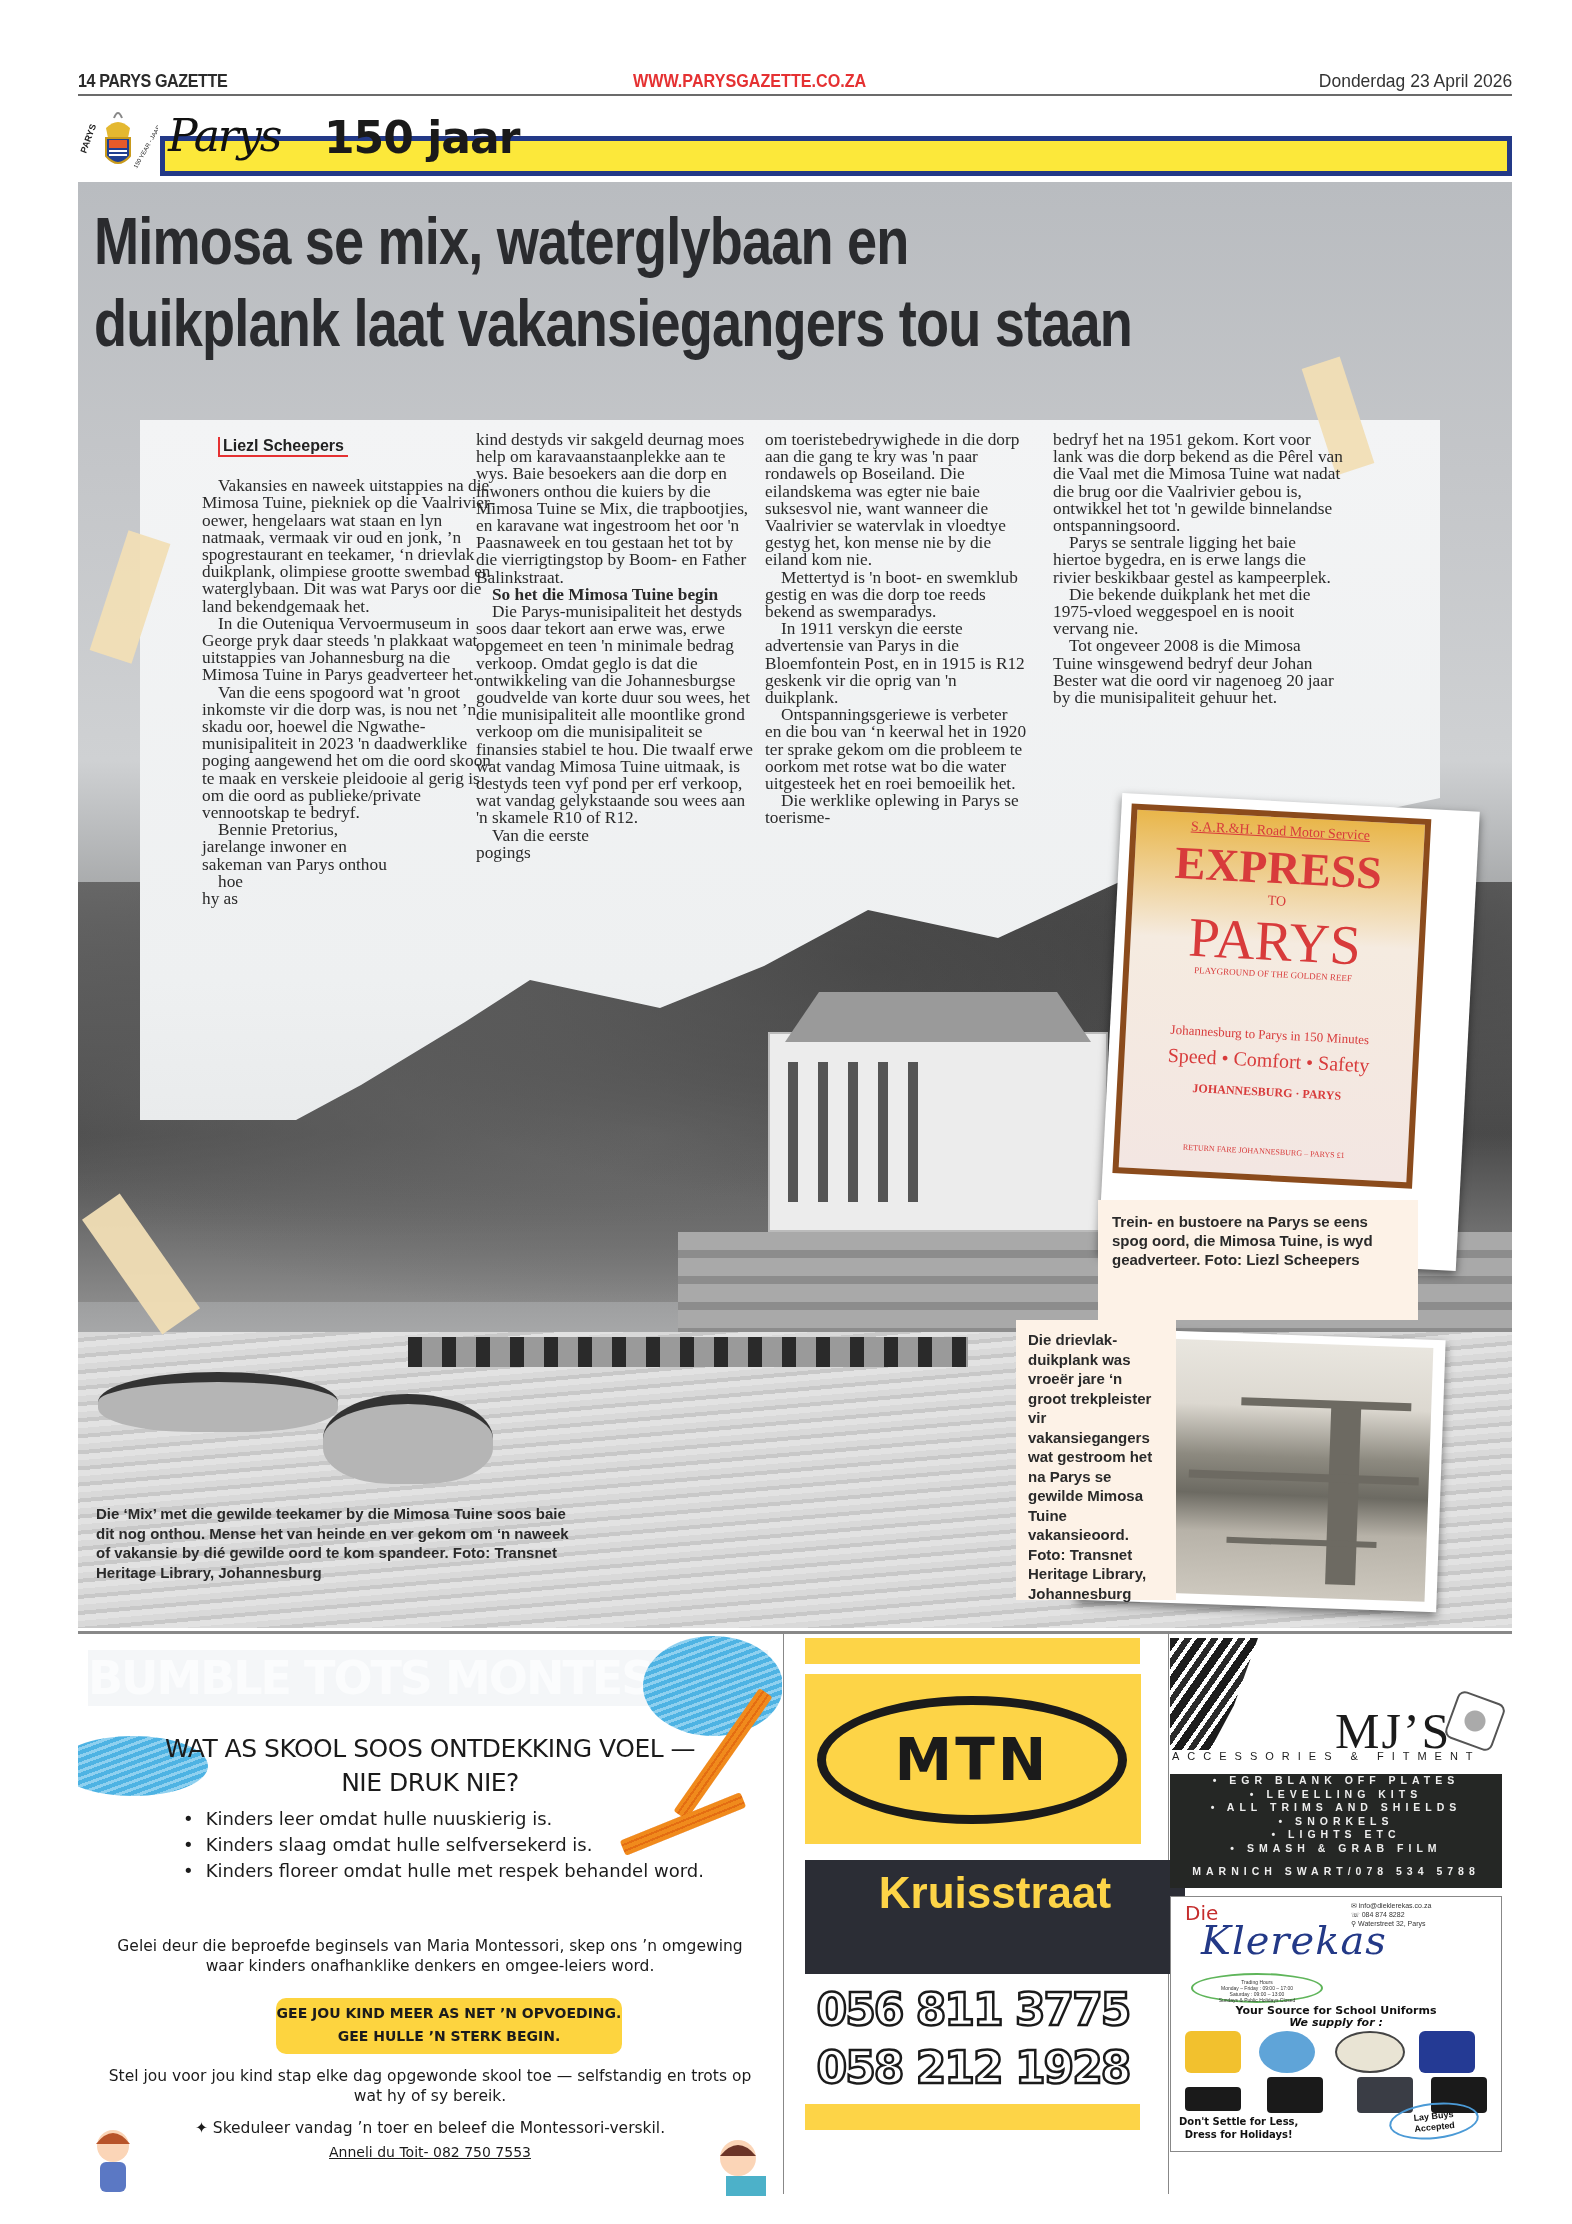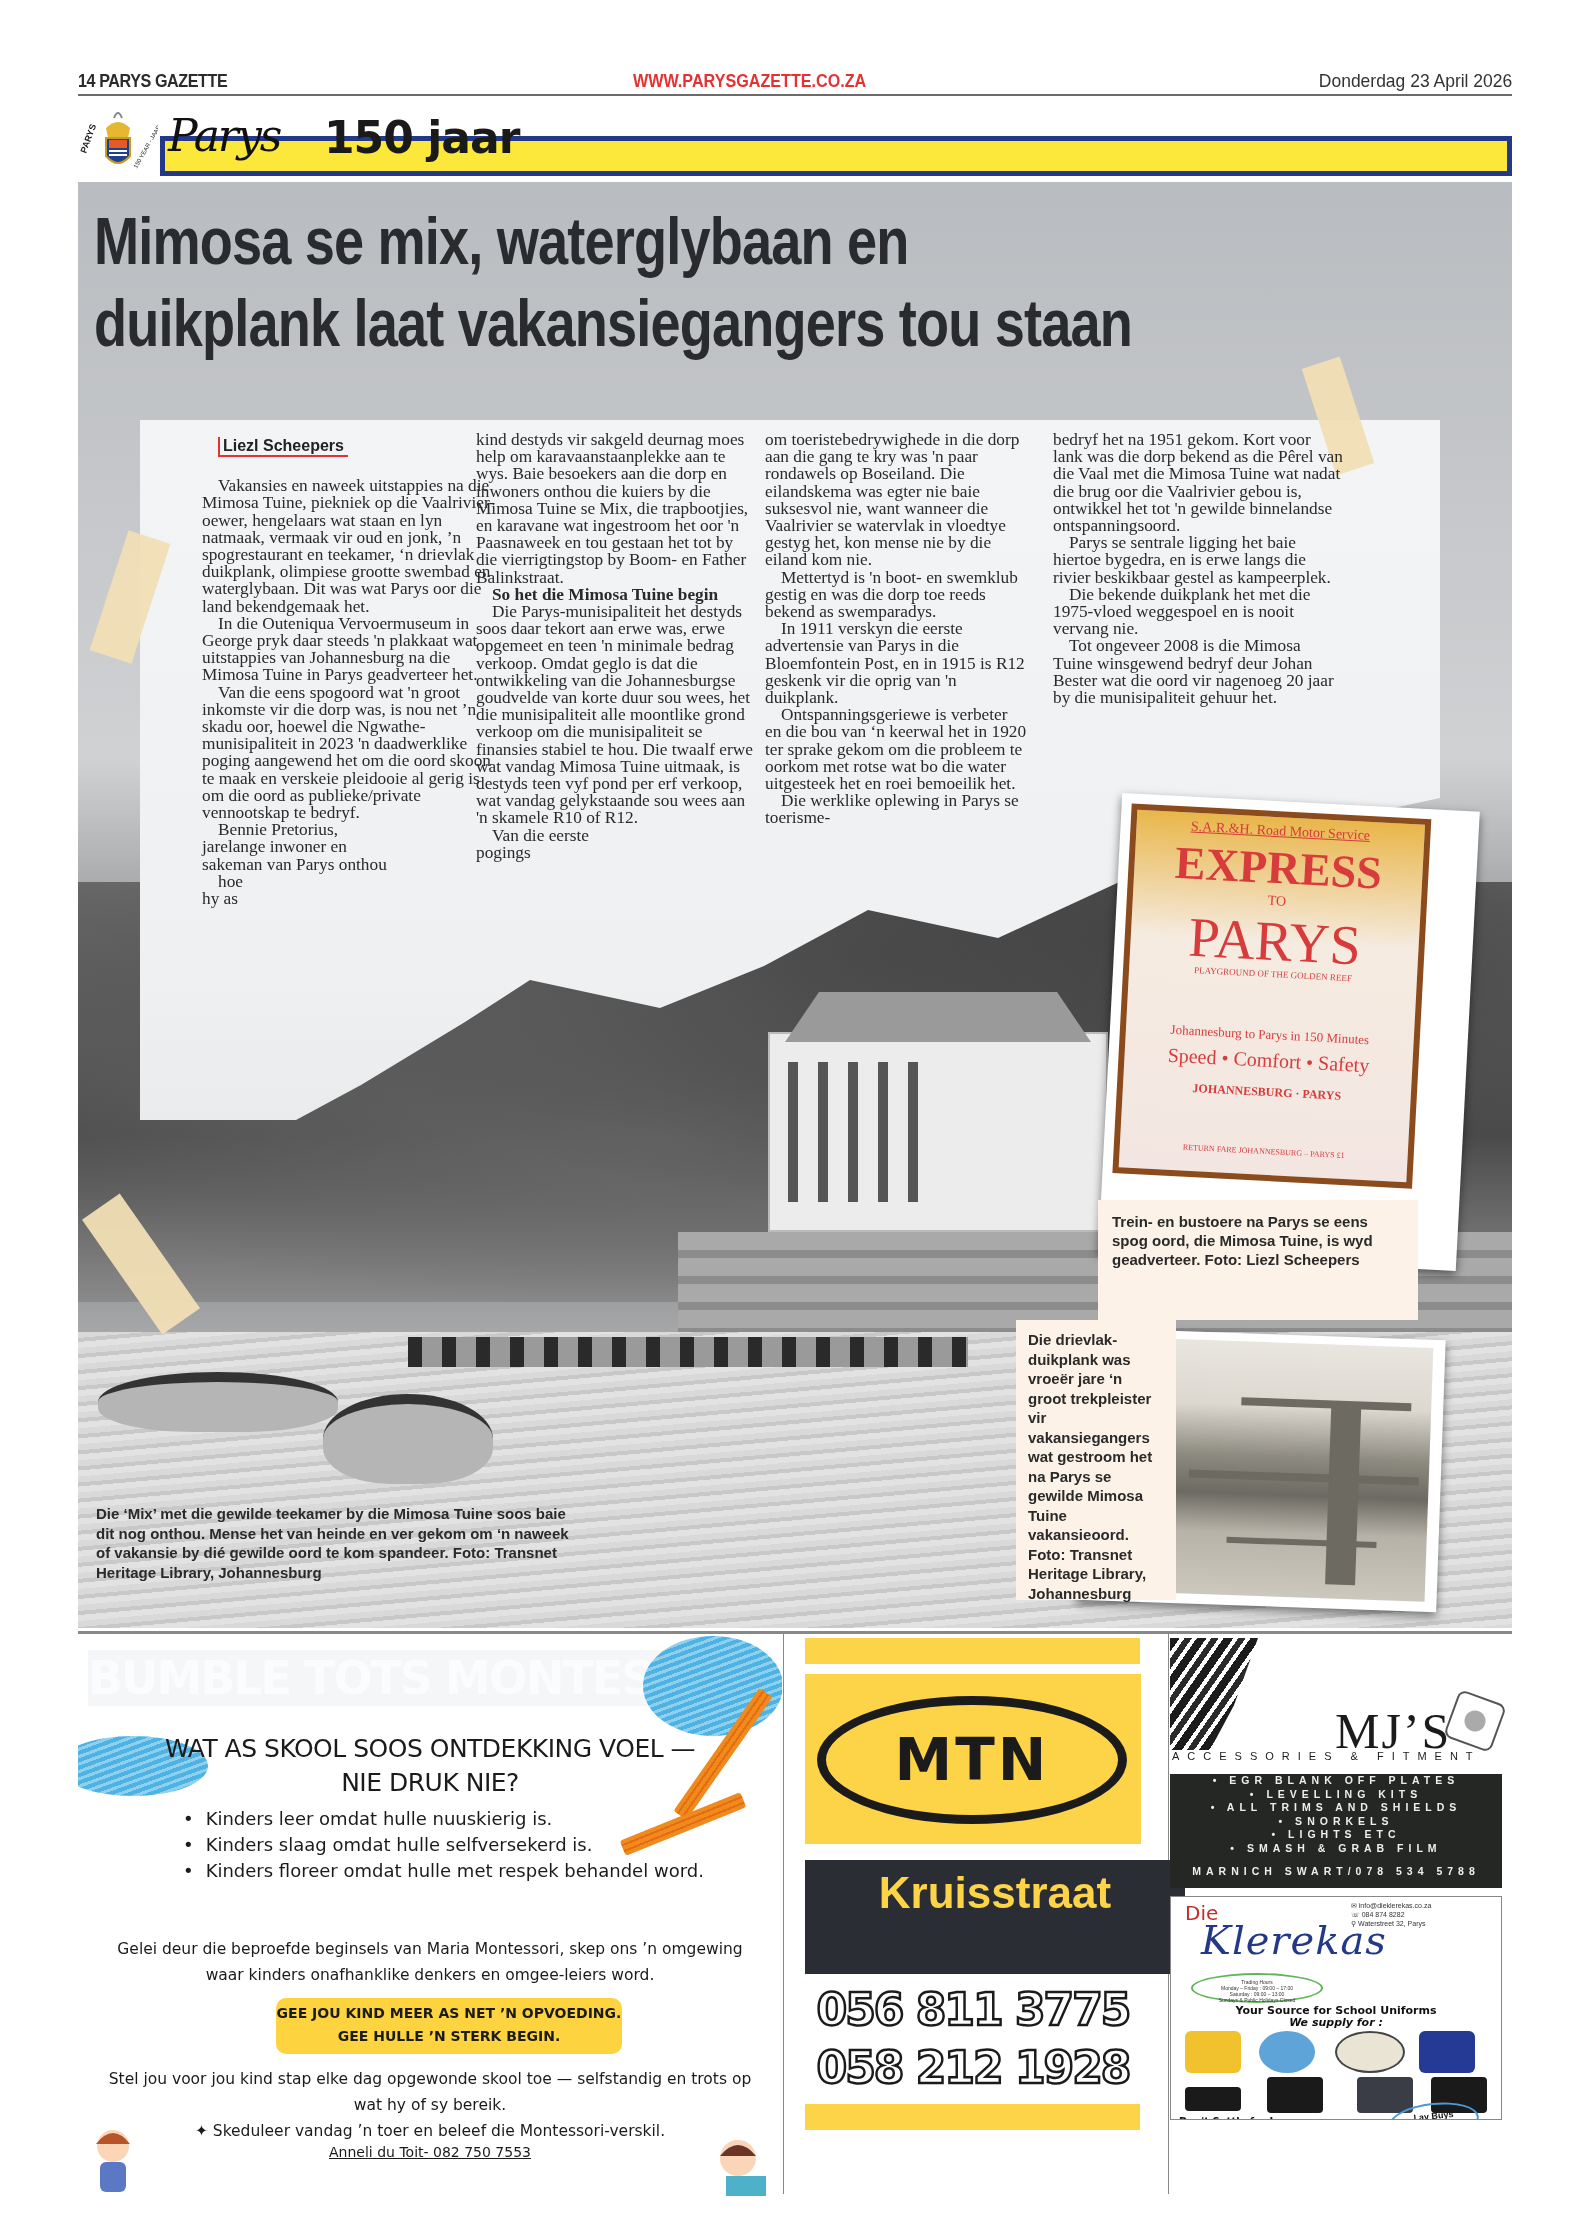--- a/index.html
+++ b/index.html
@@ -65,41 +65,41 @@
   .ad-divider { position: absolute; left: 78px; top: 1631px; width: 1434px; height: 3px; background: #888; }
   .ad-sep1 { position: absolute; left: 783px; top: 1634px; width: 1px; height: 560px; background: #888; }
   .ad-sep2 { position: absolute; left: 1168px; top: 1634px; width: 1px; height: 560px; background: #888; }
 
   .ad-montessori { position: absolute; left: 78px; top: 1636px; width: 704px; height: 560px; background: #fff; overflow: hidden; }
   .mont-brand { position: absolute; left: 10px; top: 14px; width: 680px; height: 56px; background: #f4f6f8; font-family: "DejaVu Sans", sans-serif; font-weight: bold; font-size: 46px; color: #fbfcfd; line-height: 56px; white-space: nowrap; letter-spacing: -2px; }
   .cloud { position: absolute; border-radius: 50%; background: repeating-linear-gradient(160deg, #4eb3e3 0 4px, #8fd0ef 4px 7px); }
   .mont-head { position: absolute; left: 0; top: 96px; width: 704px; text-align: center; font-family: "DejaVu Sans", sans-serif; font-size: 25px; line-height: 34px; color: #1b1b1b; letter-spacing: -0.5px; }
   .mont-list { position: absolute; left: 105px; top: 170px; font-family: "DejaVu Sans", sans-serif; font-size: 18px; line-height: 26px; color: #1b1b1b; list-style: none; }
   .mont-list li::before { content: "•"; margin-right: 12px; }
-  .mont-para { position: absolute; left: 20px; width: 664px; text-align: center; font-family: "DejaVu Sans", sans-serif; font-size: 15.5px; line-height: 26px; color: #1b1b1b; }
+  .mont-para { position: absolute; left: 20px; width: 664px; text-align: center; font-family: "DejaVu Sans", sans-serif; font-size: 15.5px; line-height: 20px; color: #1b1b1b; }
   .mont-callout { position: absolute; left: 198px; top: 362px; width: 346px; height: 56px; background: #fdd43f; border-radius: 10px; text-align: center; font-family: "DejaVu Sans", sans-serif; font-weight: bold; font-size: 14px; line-height: 23px; padding-top: 4px; color: #1b1b1b; }
   .mont-contact { position: absolute; left: 0; top: 508px; width: 704px; text-align: center; font-family: "DejaVu Sans", sans-serif; font-size: 14px; text-decoration: underline; color: #1b1b1b; }
   .pencil { position: absolute; height: 16px; border-radius: 3px; background: repeating-linear-gradient(180deg, #f08a1c 0 4px, #e46d12 4px 6px); }
 
   .ad-mtn { position: absolute; left: 797px; top: 1638px; width: 340px; height: 560px; }
   .mtn-strip { position: absolute; left: 8px; width: 335px; height: 26px; background: #fdd447; }
   .mtn-logo-box { position: absolute; left: 8px; top: 36px; width: 336px; height: 170px; background: #fdd447; }
   .mtn-oval { position: absolute; left: 12px; top: 22px; width: 310px; height: 128px; border: 9px solid #1b1b1b; border-radius: 50%; text-align: center; font-family: "DejaVu Sans", sans-serif; font-weight: bold; font-size: 58px; line-height: 110px; color: #1b1b1b; letter-spacing: 3px; }
   .mtn-addr { position: absolute; left: 8px; top: 222px; width: 380px; height: 114px; background: #2b2d35; text-align: center; font-family: "Liberation Sans", sans-serif; font-weight: bold; font-size: 44px; line-height: 46px; color: #fdd447; padding-top: 10px; }
   .mtn-phone { position: absolute; left: 8px; width: 336px; text-align: center; font-family: "DejaVu Sans", sans-serif; font-weight: bold; font-size: 44px; color: #fff; -webkit-text-stroke: 2.5px #1b1b1b; letter-spacing: -2px; }
 
   .ad-mjs { position: absolute; left: 1170px; top: 1638px; width: 342px; height: 250px; background: #fff; overflow: hidden; }
   .tread { position: absolute; left: 0; top: 0; width: 160px; height: 112px; background: repeating-linear-gradient(125deg, #1c1c1c 0 8px, #fff 8px 12px, #2a2a2a 12px 18px, #fff 18px 22px); clip-path: polygon(0 0, 55% 0, 40% 60%, 25% 100%, 0 100%); }
   .mjs-logo { position: absolute; left: 165px; top: 64px; font-family: Liberation Serif, serif; font-size: 50px; color: #1b1b1b; letter-spacing: 2px; }
   .nut { position: absolute; left: 280px; top: 58px; width: 50px; height: 50px; border: 2px solid #555; border-radius: 8px; transform: rotate(20deg); background: radial-gradient(circle, #aaa 0 10px, #fff 11px); }
   .mjs-sub { position: absolute; left: 2px; top: 112px; font-size: 11px; letter-spacing: 8px; color: #1b1b1b; white-space: nowrap; }
   .mjs-box { position: absolute; left: 0; top: 136px; width: 332px; height: 114px; background: #252725; color: #eee; text-align: center; font-size: 10.5px; letter-spacing: 5px; line-height: 13.5px; padding-top: 0; font-weight: bold; }
   .mjs-contact { margin-top: 10px; }
 
-  .ad-klerekas { position: absolute; left: 1170px; top: 1896px; width: 332px; height: 224px; background: linear-gradient(90deg, #fde33a, #f2a224 25%, #e52c37 50%, #9f2b78 75%, #243a94); }
+  .ad-klerekas { position: absolute; left: 1170px; top: 1896px; width: 332px; height: 256px; background: linear-gradient(90deg, #fde33a, #f2a224 25%, #e52c37 50%, #9f2b78 75%, #243a94); }
   .kl-inner { position: relative; width: 100%; height: 100%; background: #fff; border: 1px solid #888; overflow: hidden; }
   .kl-die { position: absolute; left: 14px; top: 4px; font-family: "DejaVu Sans", sans-serif; font-size: 20px; color: #c52d2d; }
   .kl-name { position: absolute; left: 30px; top: 20px; font-family: "DejaVu Serif", serif; font-style: italic; font-size: 40px; color: #233987; letter-spacing: 1px; }
   .kl-contact { position: absolute; left: 180px; top: 4px; font-size: 7px; line-height: 9px; color: #333; }
   .kl-hours { position: absolute; left: 20px; top: 76px; width: 132px; height: 30px; border: 2px solid #5fb55a; border-radius: 50%; font-size: 5px; line-height: 6px; text-align: center; padding-top: 4px; color: #333; }
   .kl-tag { position: absolute; left: 0; top: 108px; width: 100%; text-align: center; font-family: "DejaVu Sans", sans-serif; font-weight: bold; font-size: 11px; line-height: 12px; color: #111; }
   .kl-badge { position: absolute; top: 134px; width: 56px; height: 42px; border-radius: 6px; }
   .kl-item { position: absolute; top: 180px; width: 56px; height: 36px; background: #1a1a1a; border-radius: 4px; }
   .kl-slogan { position: absolute; left: 8px; top: 218px; font-family: "DejaVu Sans", sans-serif; font-weight: bold; font-size: 10px; line-height: 13px; color: #111; text-align: center; }
   .kl-bubble { position: absolute; left: 218px; top: 206px; width: 90px; height: 36px; border: 2px solid #4b9ad6; border-radius: 50%; font-size: 9px; line-height: 11px; text-align: center; padding-top: 6px; font-weight: bold; color: #111; transform: rotate(-6deg); }

